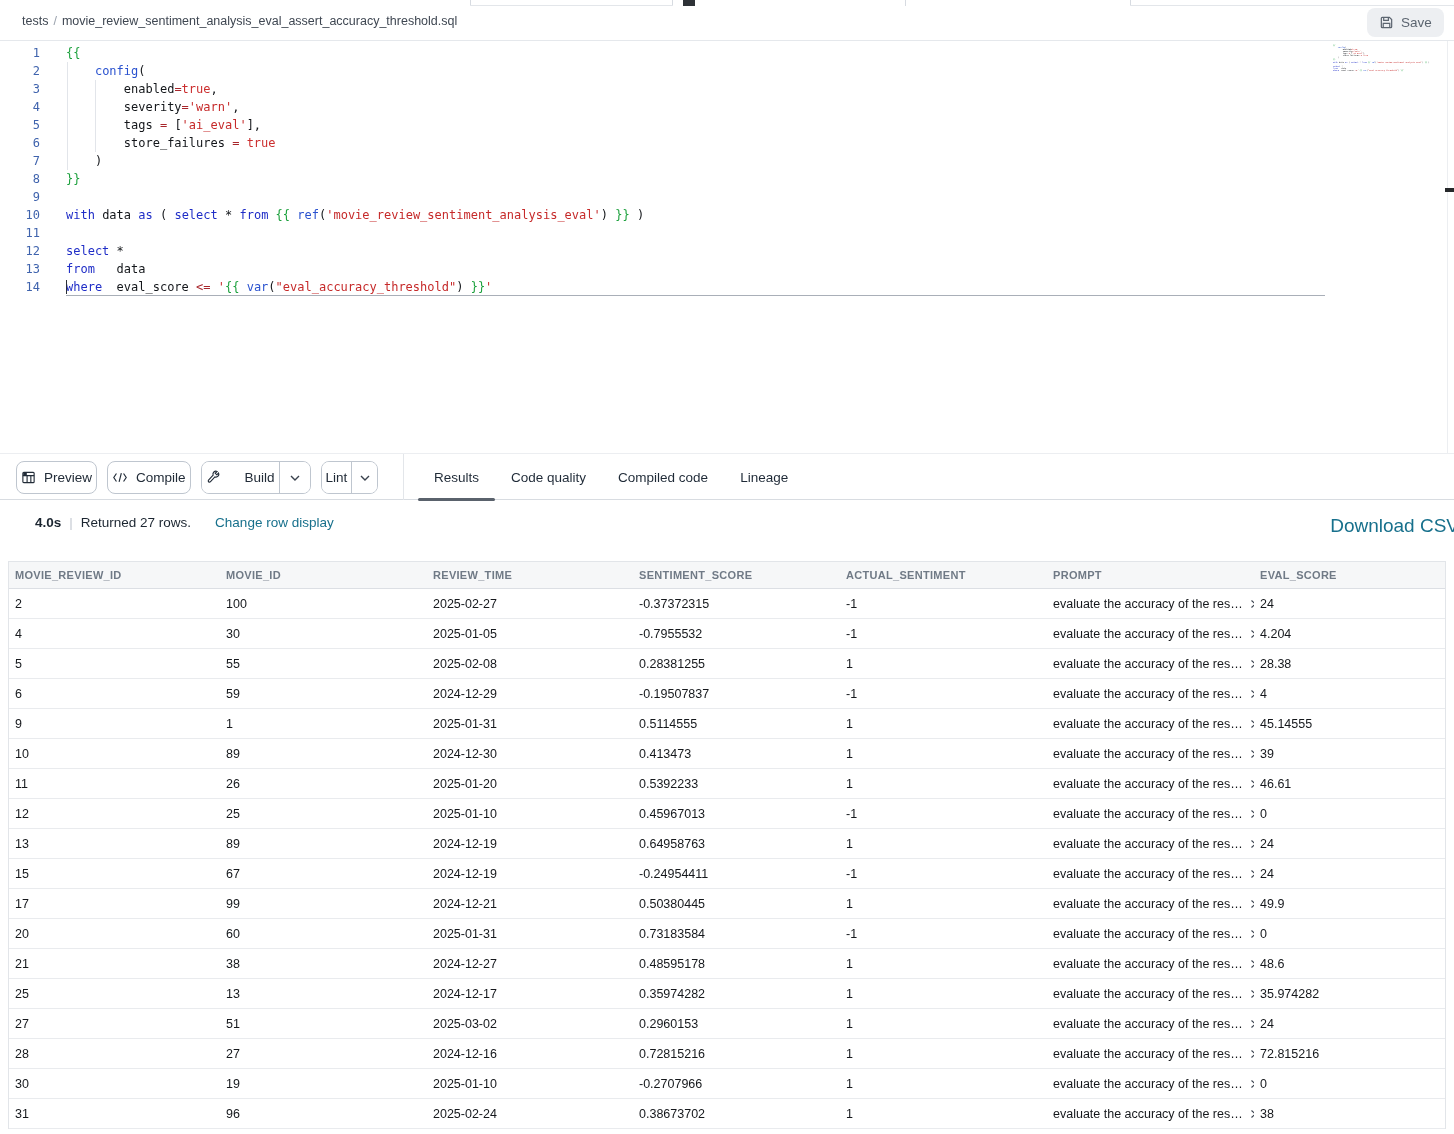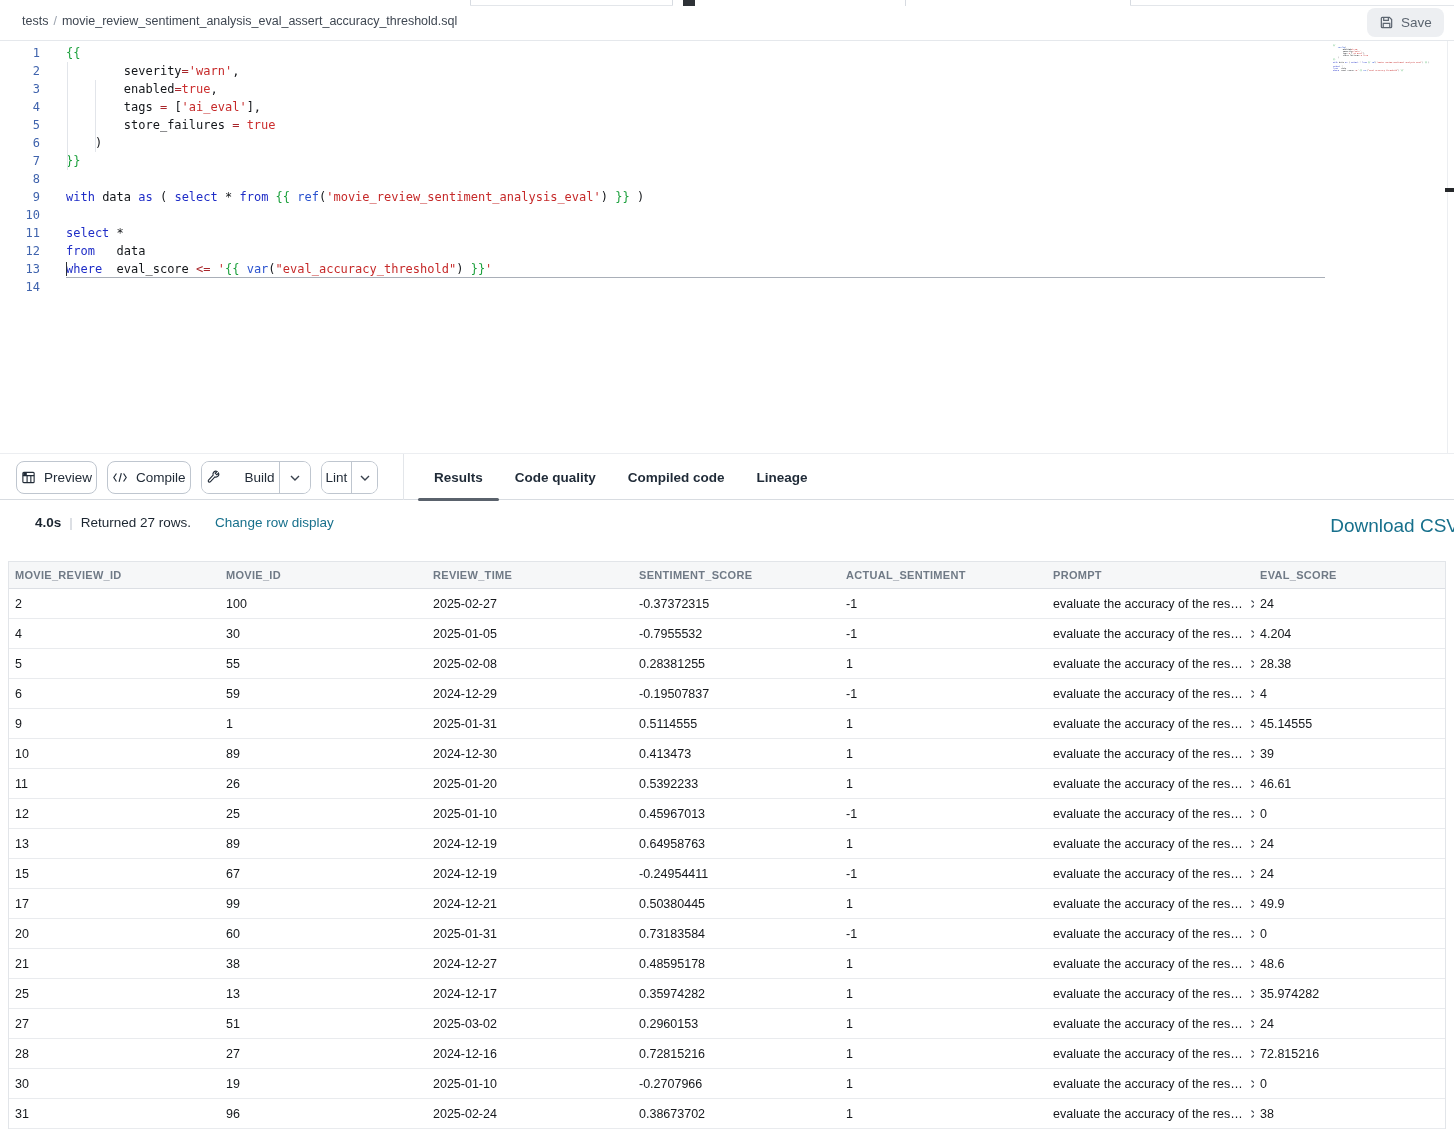--- a/index.html
+++ b/index.html
@@ -36,21 +36,21 @@
   
   .toolbar { position:absolute; top:453px; left:0; width:1454px; height:47px; background:#fff; border-top:1px solid #eceef1; border-bottom:1px solid #d8dce1; }
   .btn-row { position:absolute; left:16px; top:7px; display:flex; align-items:center; }
   .tbtn { height:33px; background:#fff; border:1px solid #bfc6cf; border-radius:8px; display:flex; align-items:center; gap:8px; padding:0 4px; font-size:13.5px; color:#222c38; cursor:pointer; font-family:"Liberation Sans",sans-serif; }
   .split { display:flex; align-items:stretch; border:1px solid #bfc6cf; border-radius:8px; overflow:hidden; }
   .split .main { border:none; border-radius:0; height:31px;gap:24px; }
   .split .drop { width:31px; display:flex; align-items:center; justify-content:center; border-left:1px solid #bfc6cf; background:#fff; cursor:pointer; }
   .mr10 { margin-right:10px; }
   .toolbar-divider { position:absolute; left:403px; top:0; width:1px; height:46px; background:#e3e6ea; }
   .tabs { position:absolute; left:418px; top:0; height:46px; display:flex; }
-  .tab { padding:0 16px; display:flex; align-items:center; font-size:13.5px; color:#1f2a37; position:relative; cursor:pointer;font-weight:bold; }
+  .tab { padding:0 16px; display:flex; align-items:center; font-size:13.5px; color:#1f2a37; position:relative; cursor:pointer; }
   .tab.active::after { content:""; position:absolute; left:0; right:0; bottom:-1px; height:3px; background:#5a626c; border-radius:2px; }
 
   
   .statusbar { position:absolute; top:500px; left:0; width:1454px; height:48px;margin-left:25px; }
   .status-left { position:absolute; left:10px; top:15px; font-size:13.5px; color:#1b2530; display:flex; align-items:center; }
   .status-time { font-weight:bold; }
   .status-pipe { color:#c3c9d1; padding:0 8px; }
   .link { color:#17708c; cursor:pointer; text-decoration:none; }
   .change-link { margin-left:24px; }
   .download-link { position:absolute; right:20px; top:15px; font-size:19px; }
@@ -108,22 +108,23 @@
       <div>8</div>
       <div>9</div>
       <div>10</div>
       <div>11</div>
       <div>12</div>
       <div>13</div>
       <div>14</div>
     </div>
   <div class="code" id="code">
       <div class="code-line"><span class="tk-b">{{</span></div>
+      <div class="code-line"><span class="tk-p">    </span><span class="tk-f">config</span><span class="tk-p">(</span></div>
+      <div class="code-line"><span class="tk-p">        enabled</span><span class="tk-o">=</span><span class="tk-a">true</span><span class="tk-p">,</span></div>
       <div class="code-line"><span class="tk-p">        severity</span><span class="tk-o">=</span><span class="tk-s">'warn'</span><span class="tk-p">,</span></div>
-      <div class="code-line"><span class="tk-p">        enabled</span><span class="tk-o">=</span><span class="tk-a">true</span><span class="tk-p">,</span></div>
       <div class="code-line"><span class="tk-p">        tags </span><span class="tk-o">=</span><span class="tk-p"> [</span><span class="tk-s">'ai_eval'</span><span class="tk-p">],</span></div>
       <div class="code-line"><span class="tk-p">        store_failures </span><span class="tk-o">=</span><span class="tk-p"> </span><span class="tk-a">true</span></div>
       <div class="code-line"><span class="tk-p">    )</span></div>
       <div class="code-line"><span class="tk-b">}}</span></div>
       <div class="code-line"></div>
       <div class="code-line"><span class="tk-k">with</span><span class="tk-p"> data </span><span class="tk-k">as</span><span class="tk-p"> ( </span><span class="tk-k">select</span><span class="tk-p"> * </span><span class="tk-k">from</span><span class="tk-p"> </span><span class="tk-b">{{</span><span class="tk-p"> </span><span class="tk-f">ref</span><span class="tk-p">(</span><span class="tk-s">'movie_review_sentiment_analysis_eval'</span><span class="tk-p">) </span><span class="tk-b">}}</span><span class="tk-p"> )</span></div>
       <div class="code-line"></div>
       <div class="code-line"><span class="tk-k">select</span><span class="tk-p"> *</span></div>
       <div class="code-line"><span class="tk-k">from</span><span class="tk-p">   data</span></div>
       <div class="code-line active"><span class="tk-k">where</span><span class="tk-p">  eval_score </span><span class="tk-o">&lt;=</span><span class="tk-p"> </span><span class="tk-s">'</span><span class="tk-b">{{</span><span class="tk-p"> </span><span class="tk-f">var</span><span class="tk-p">(</span><span class="tk-s">"eval_accuracy_threshold"</span><span class="tk-p">) </span><span class="tk-b">}}</span><span class="tk-s">'</span><span class="cursor"></span></div>

